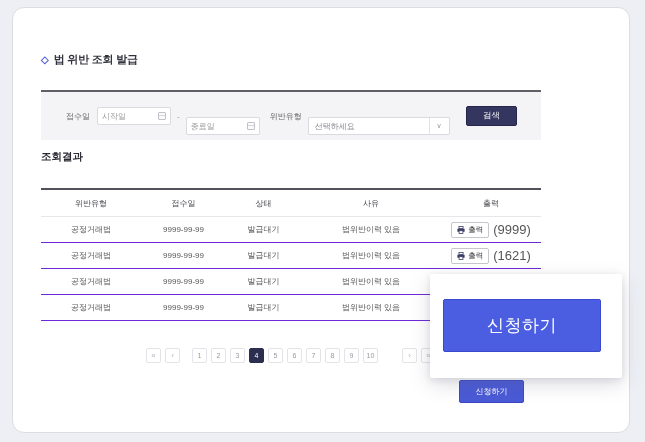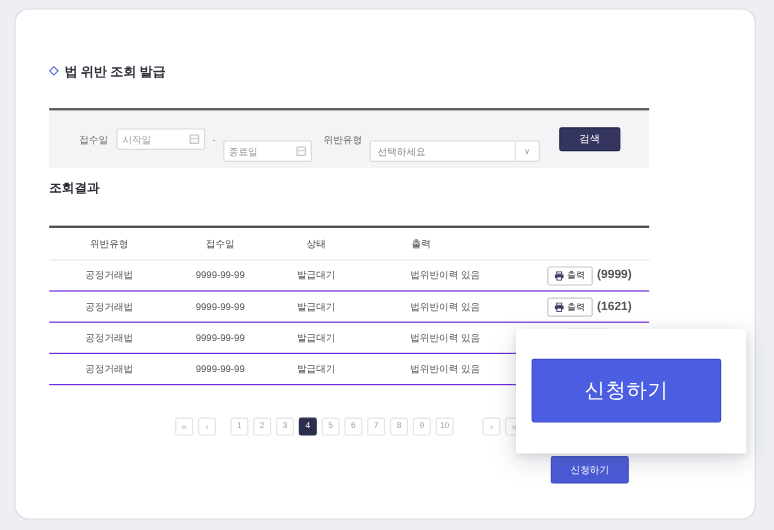--- a/index.html
+++ b/index.html
@@ -39,21 +39,21 @@
   .table { position:absolute; left:28px; top:180px; width:500px; border-top:2px solid #515159; }
   .tr { display:flex; align-items:center; }
   .tr.head { height:27px; border-bottom:1px solid #e7e7eb; }
   .tr.row { height:26px; border-bottom:1px solid #6d28d9; }
   .td { display:flex; align-items:center; justify-content:center; font-size:8px; color:#555; }
   .tr.head .td { color:#47474f; }
   .c1{width:20%;} .c2{width:17%;} .c3{width:15%;} .c4{width:28%;} .c5{width:20%;}
   .print-btn { display:flex; align-items:center; gap:3px; background:#fff; border:1px solid #c6c6cd; border-radius:2px;
                padding:2px 5px; cursor:pointer; }
   .print-btn .pl { font-size:7.5px; color:#333; }
-  .print-count { font-size:10px; color:#555; margin-left:4px;font-weight:bold; }
+  .print-count { font-size:13px; color:#555; margin-left:4px; }
 
   
   .pagination { position:absolute; left:28px; top:340px; width:500px; display:flex; justify-content:center; align-items:center; }
   .pg-group { display:flex; gap:4px; }
   .pg-pages { display:flex; gap:4px; margin-left:12px; }
   .pg-group.right { margin-left:24px; }
   .pg-box { width:15px; height:15px; background:#fff; border:1px solid #e3e3e8; border-radius:2px;
             display:flex; align-items:center; justify-content:center; font-size:7px; color:#9a9aa2; cursor:pointer; }
   .pg-box.arrow { color:#b6b6be; font-size:8px; }
   .pg-box.active { background:#2c2e50; border-color:#2c2e50; color:#fff; }
@@ -101,20 +101,21 @@
       <div class="search-btn">검색</div>
     </div>
 
     <div class="results-heading">조회결과</div>
 
     <div class="table">
       <div class="tr head">
         <div class="td c1">위반유형</div>
         <div class="td c2">접수일</div>
         <div class="td c3">상태</div>
+        <div class="td c4">사유</div>
         <div class="td c5">출력</div>
       </div>
       <div id="rows-container">
           <div class="tr row">
             <div class="td c1">공정거래법</div>
             <div class="td c2">9999-99-99</div>
             <div class="td c3">발급대기</div>
             <div class="td c4">법위반이력 있음</div>
             <div class="td c5">
               <span class="print-btn">

